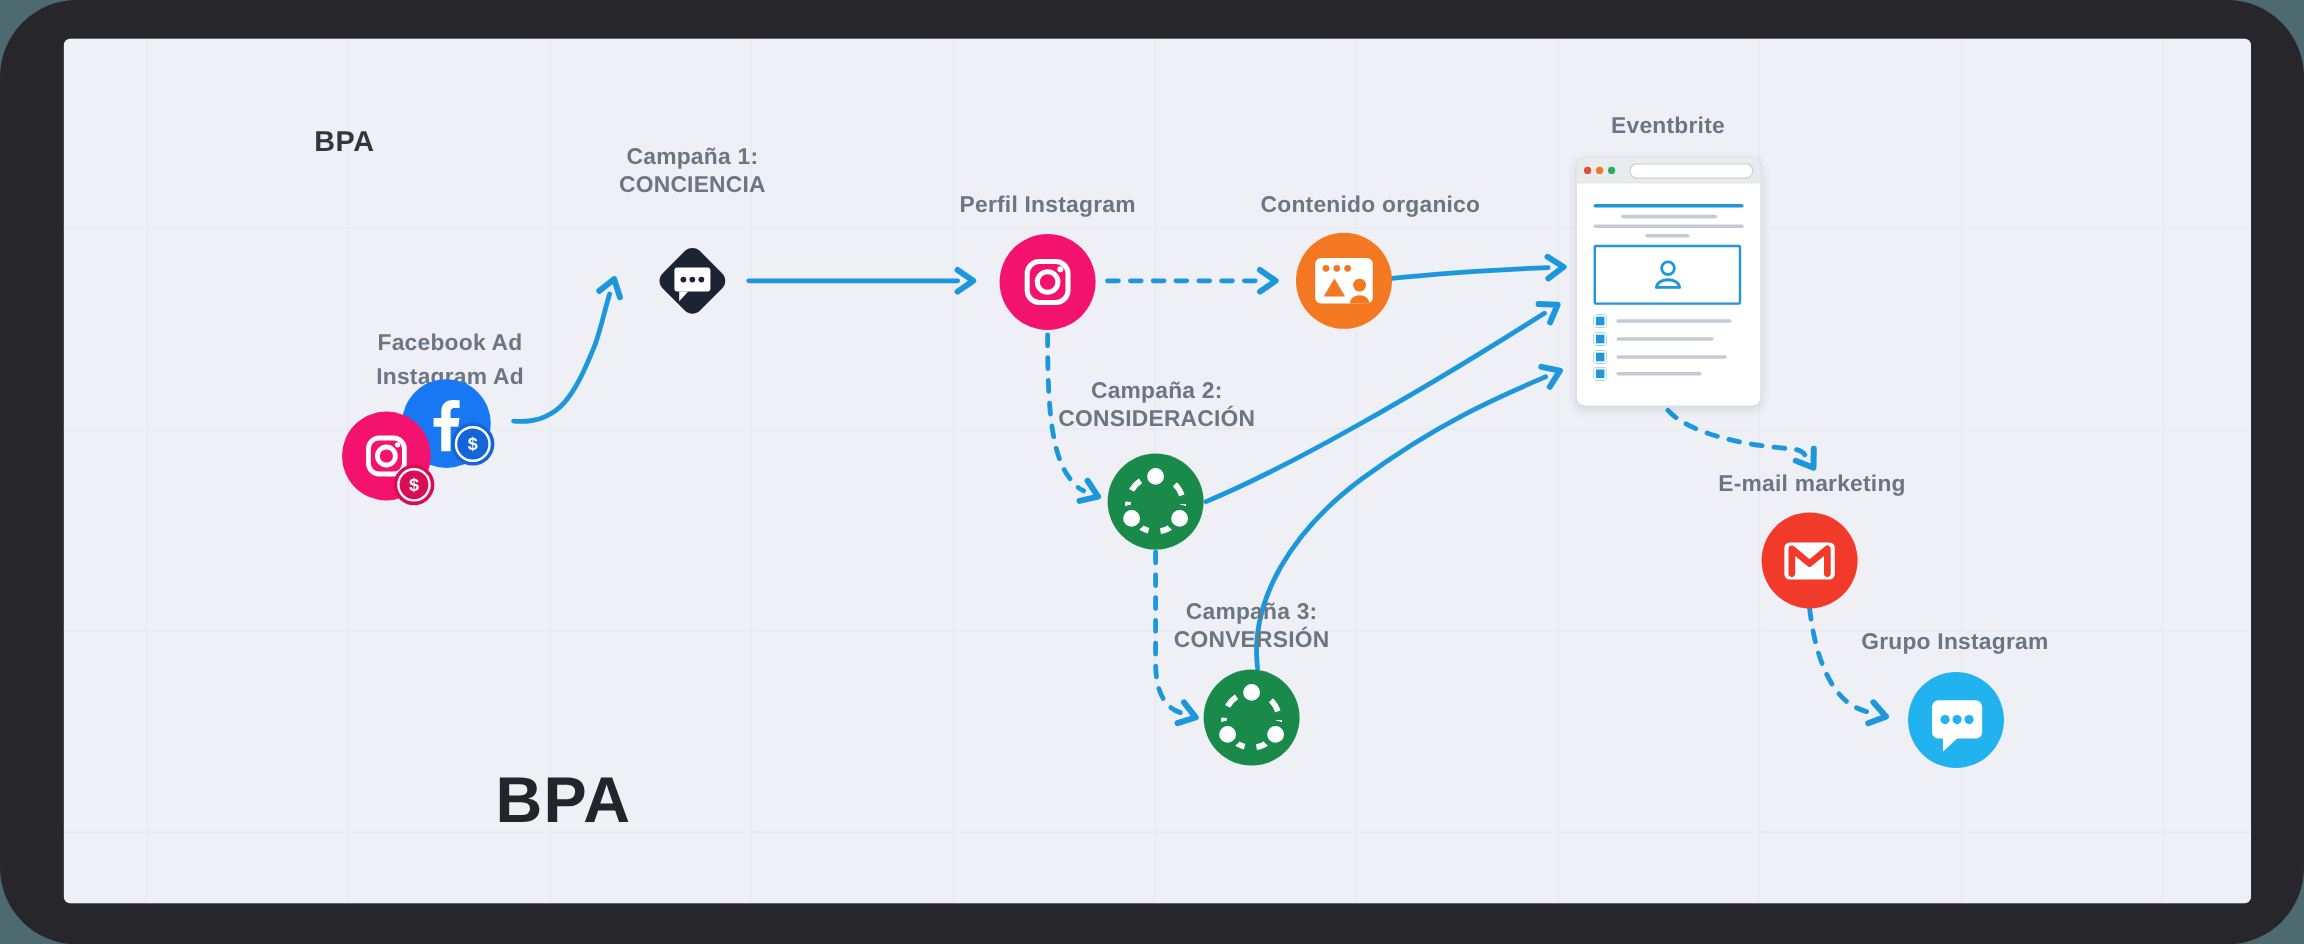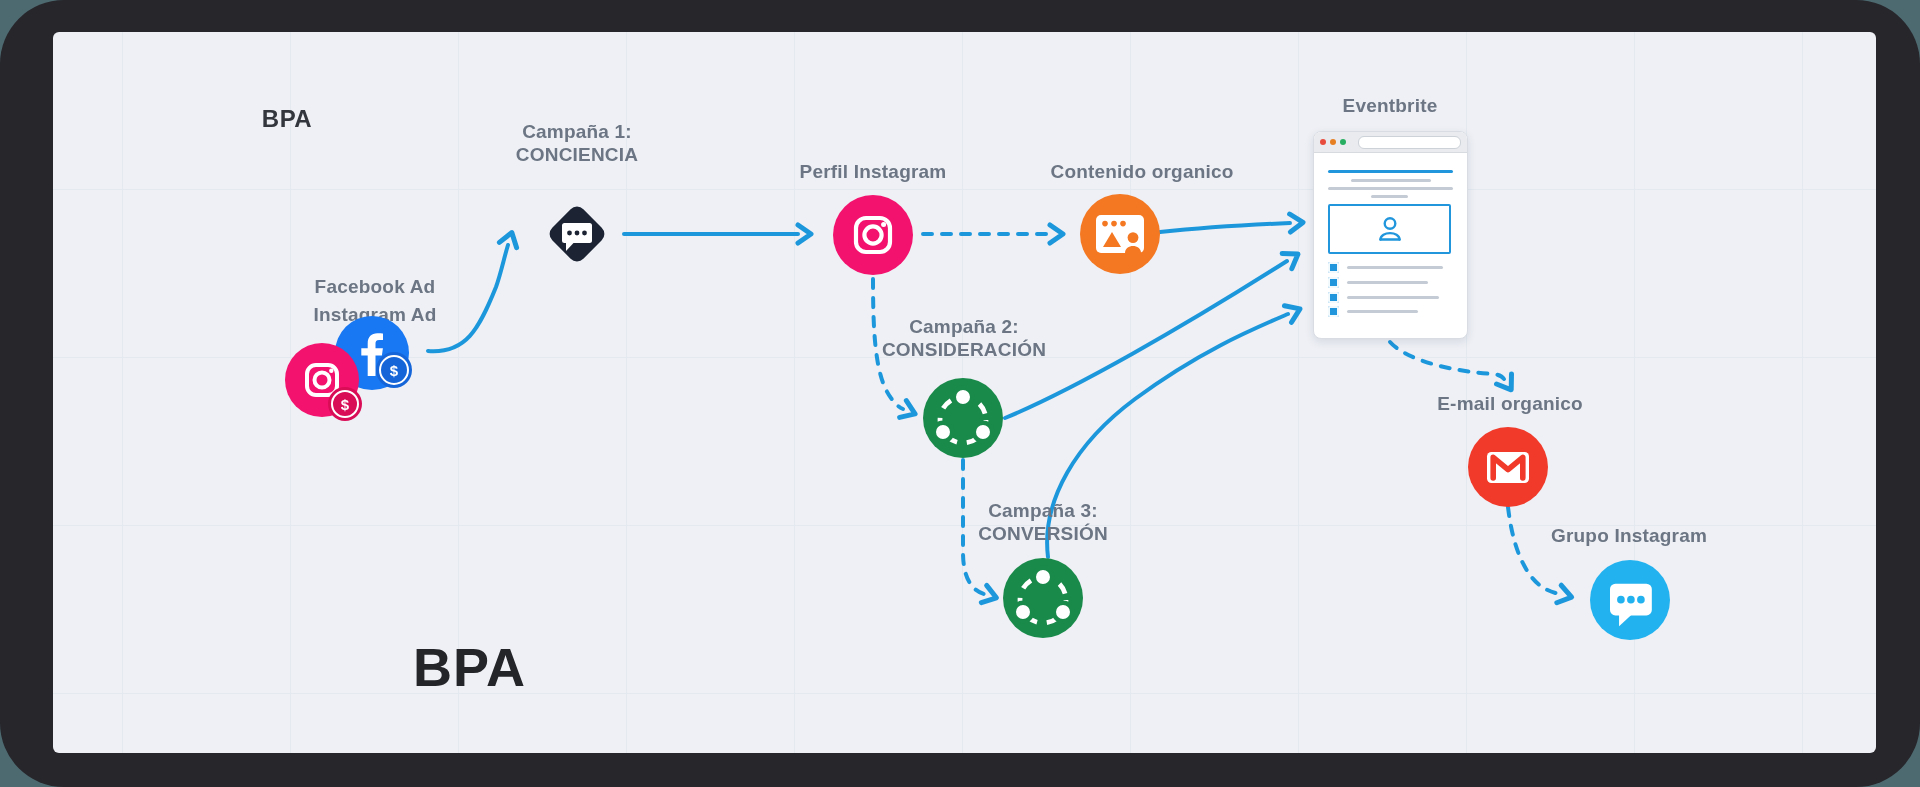--- a/index.html
+++ b/index.html
@@ -126,21 +126,21 @@
     <div class="lbl" style="left:911px;top:283px;">
       <div>Campaña 2:</div>
       <div>CONSIDERACIÓN</div>
     </div>
 
     <div class="lbl" style="left:990px;top:467px;">
       <div>Campaña 3:</div>
       <div>CONVERSIÓN</div>
     </div>
 
-    <div class="lbl" style="left:1457px;top:360px;">E-mail organico</div>
+    <div class="lbl" style="left:1457px;top:360px;">E-mail marketing</div>
     <div class="lbl" style="left:1576px;top:492px;">Grupo Instagram</div>
 
     <div class="bpa-large" style="left:360px;top:604px;">BPA</div>
 
     <div class="diamond-wrap">
       <svg width="96" height="96" viewBox="0 0 96 96">
         <rect x="26" y="26" width="44" height="44" rx="9" fill="#1c2433" transform="rotate(45 48 48)"></rect>
         <rect x="33" y="37" width="30" height="20" rx="2.5" fill="#fff"></rect>
         <path d="M37 57 v 8 l 7.5 -8 z" fill="#fff"></path>
         <circle cx="40.5" cy="47" r="2.4" fill="#1c2433"></circle>

